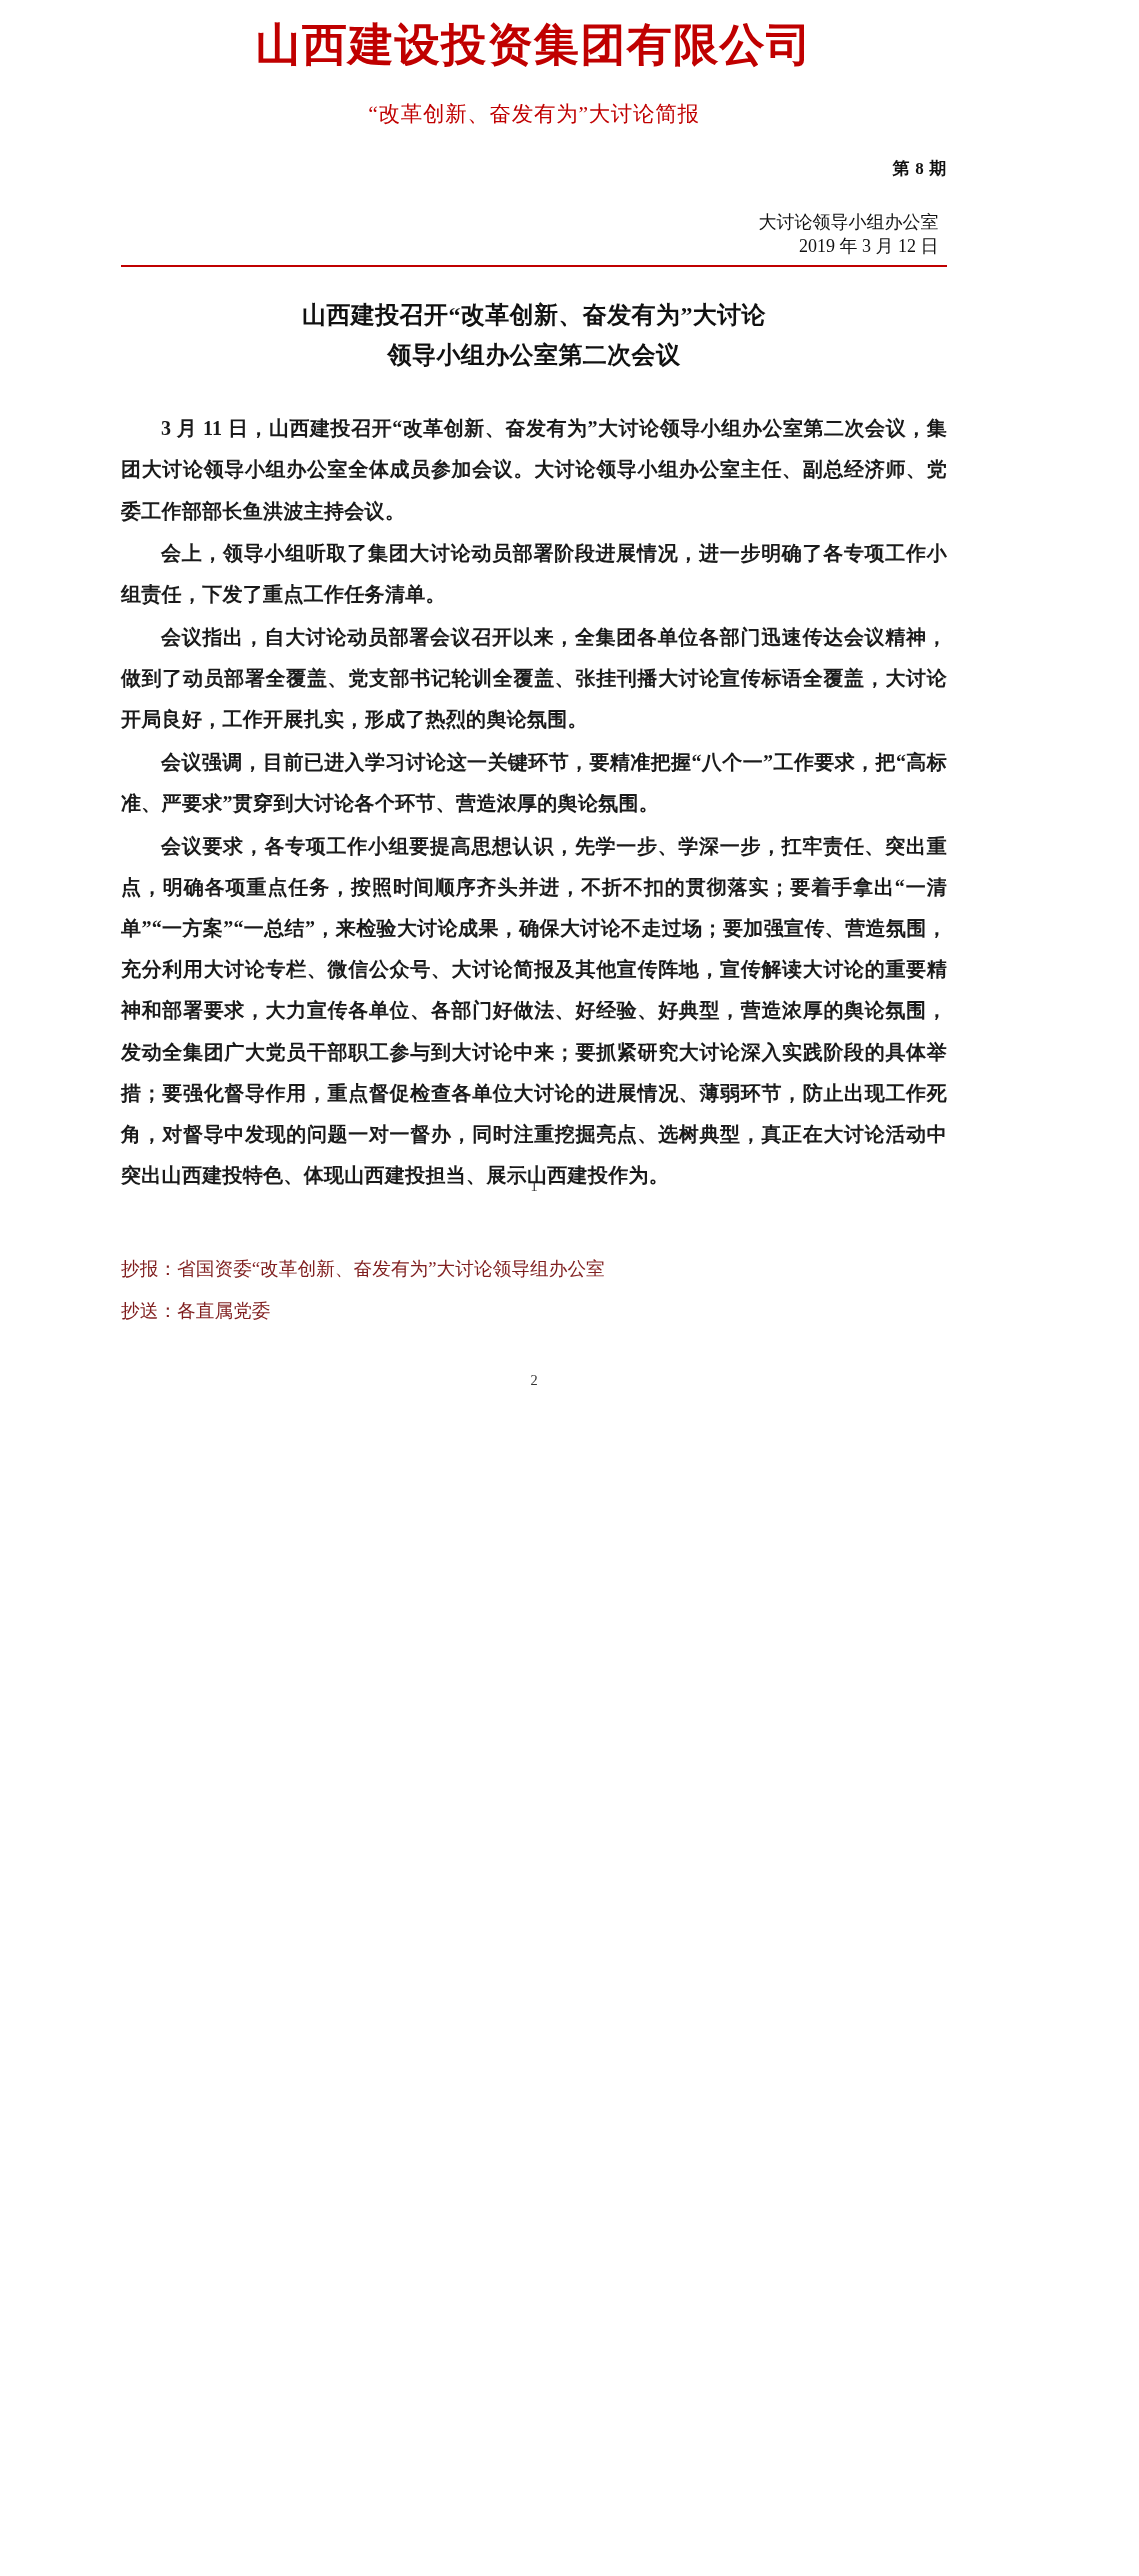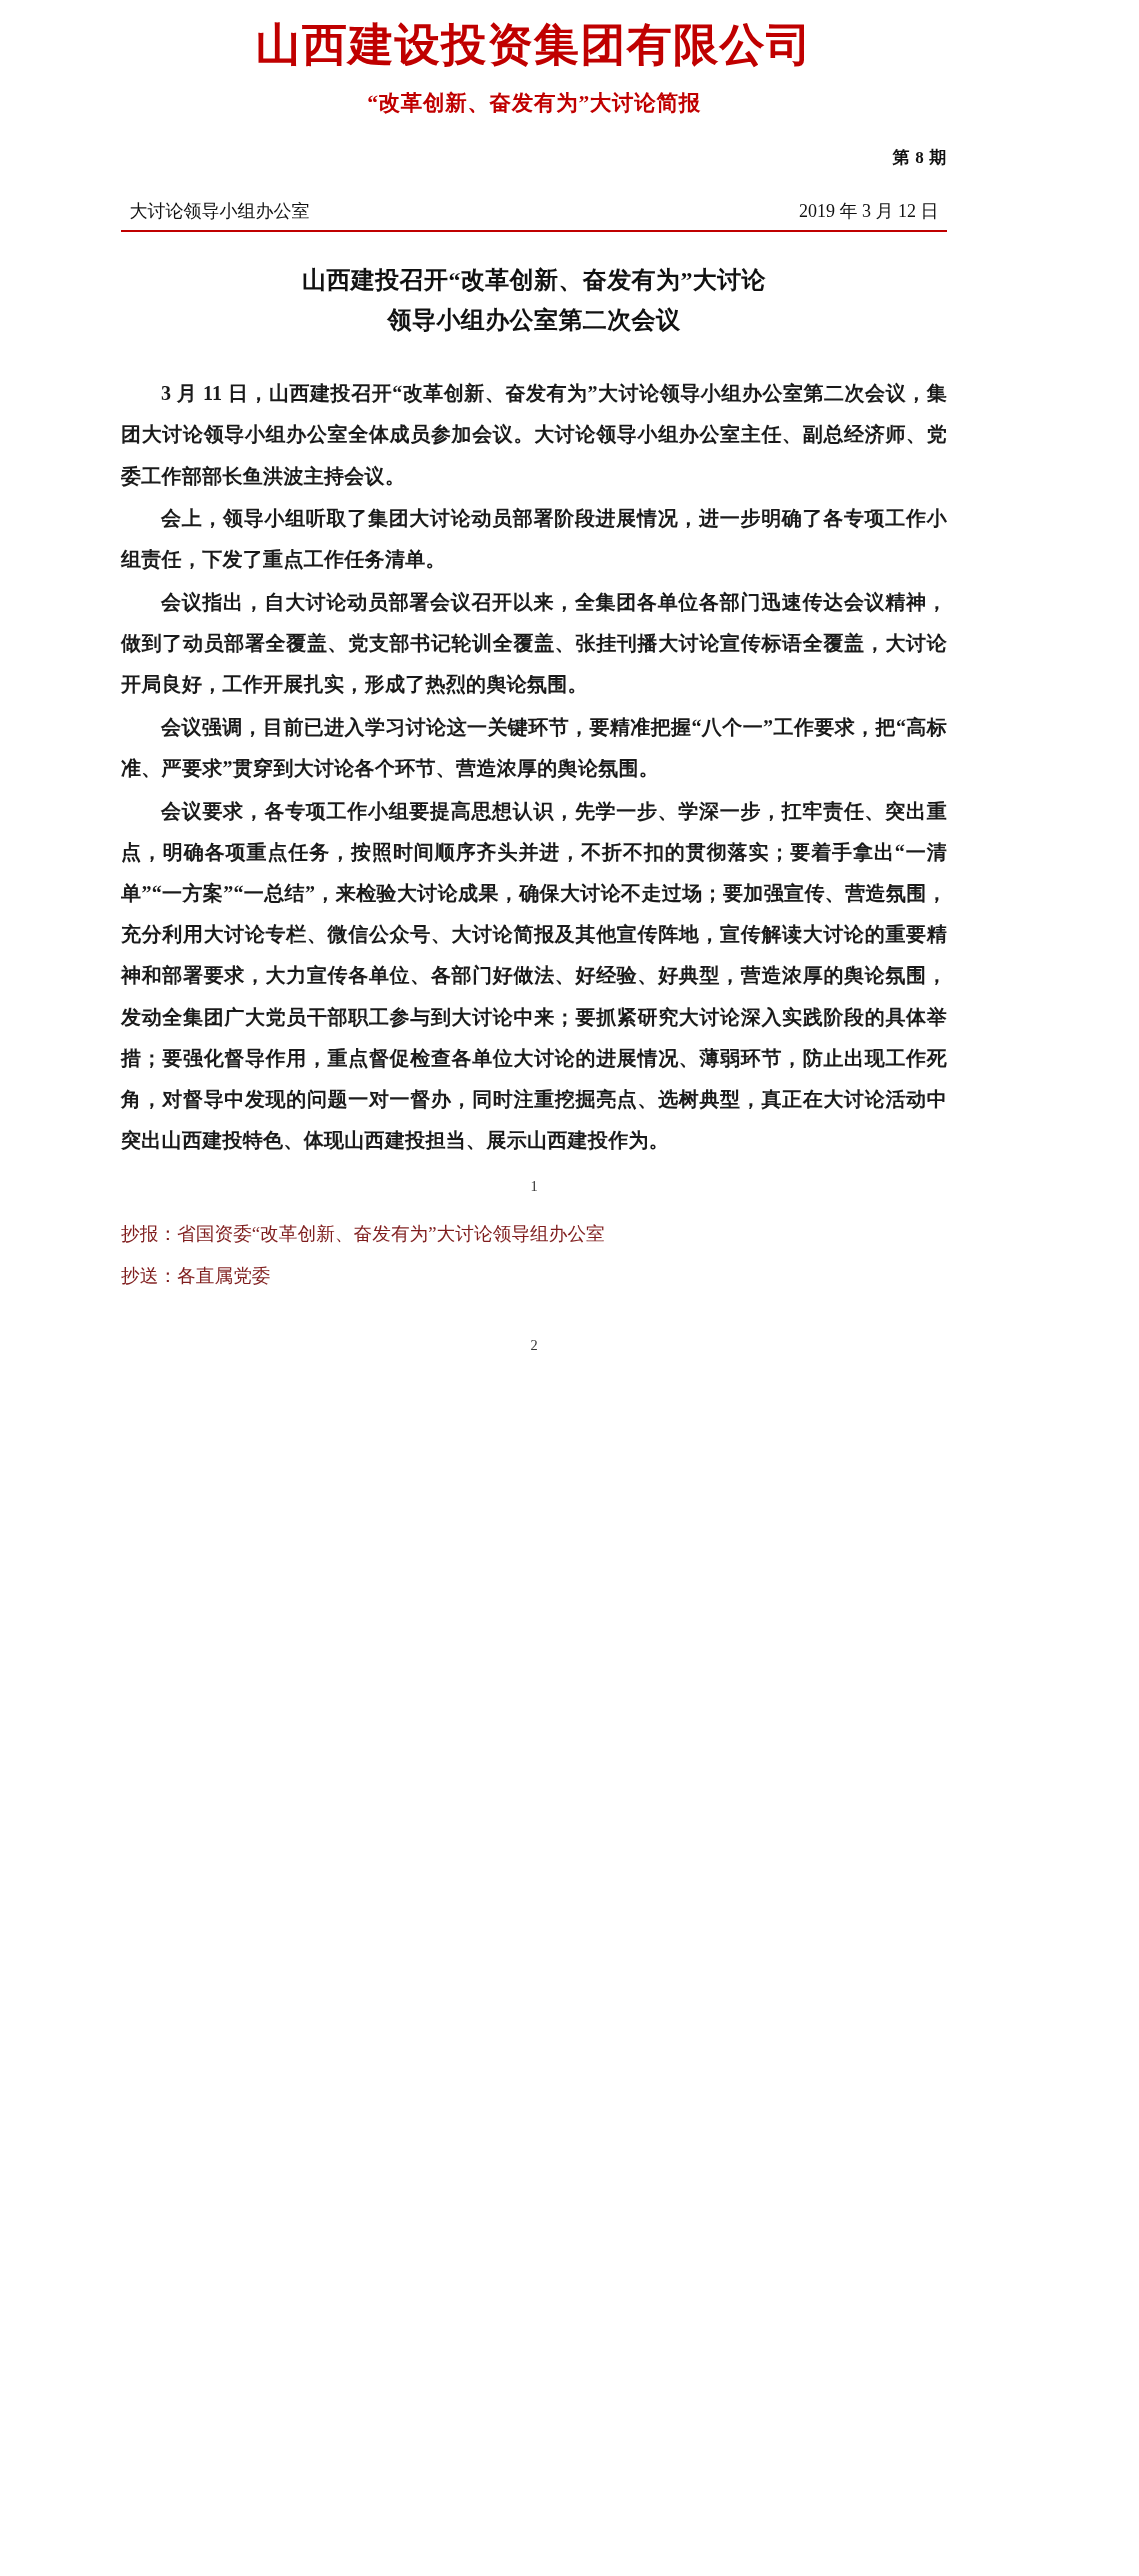--- a/index.html
+++ b/index.html
@@ -36,24 +36,24 @@
     color: #c00000;
     font-weight: bold;
     font-size: 45px;
     letter-spacing: 1.4px;
     line-height: 1.15;
     font-family: "Liberation Serif", "DejaVu Serif", serif;
     white-space: nowrap;
   }
   .masthead-sub {
     color: #c00000;
-    font-weight: bold;
+    font-weight: normal;
     font-size: 21.5px;
     letter-spacing: 0.7px;
-    margin-top: 16px;
+    margin-top: 27px;
     font-family: "Liberation Serif", "DejaVu Serif", serif;
   }
   .issue-no {
     margin-top: 29px;
     font-size: 17px;
     color: #111;
     font-weight: bold;
     letter-spacing: 0.7px;
     text-align: right;
   }
@@ -61,20 +61,21 @@
   
   .meta-row {
     margin-top: 30px;
     display: flex;
     justify-content: space-between;
     align-items: flex-end;
     font-size: 18px;
     color: #111;
     padding: 0 8.6px 7.2px 8.6px;
     box-sizing: border-box;
+    flex-direction: column;
   }
   .meta-left, .meta-right {
     white-space: nowrap;
   }
   .red-rule {
     border: 0;
     border-top: 2.2px solid #c00000;
     margin: 0 0 0 0;
     height: 0;
   }

